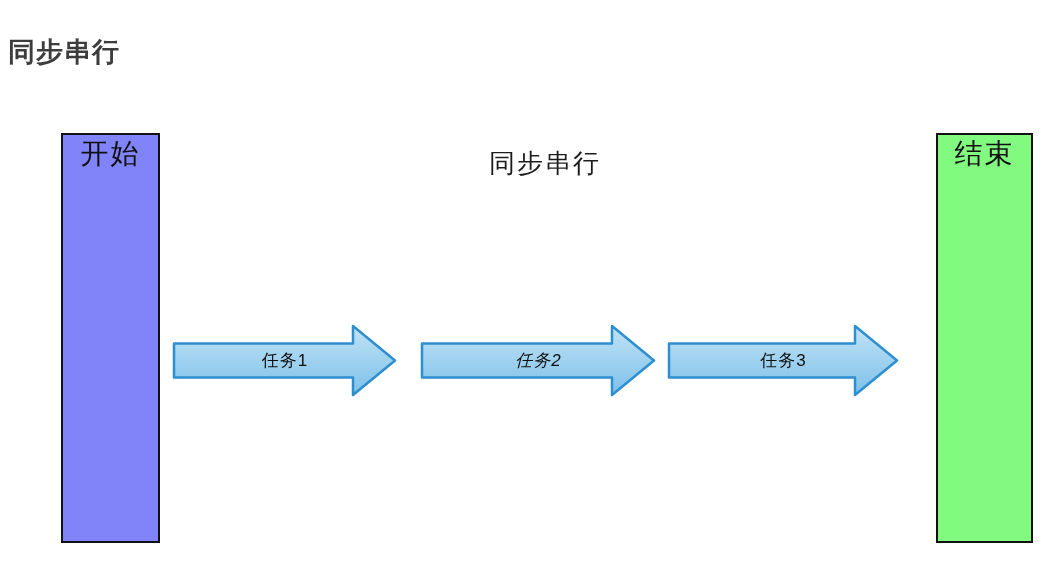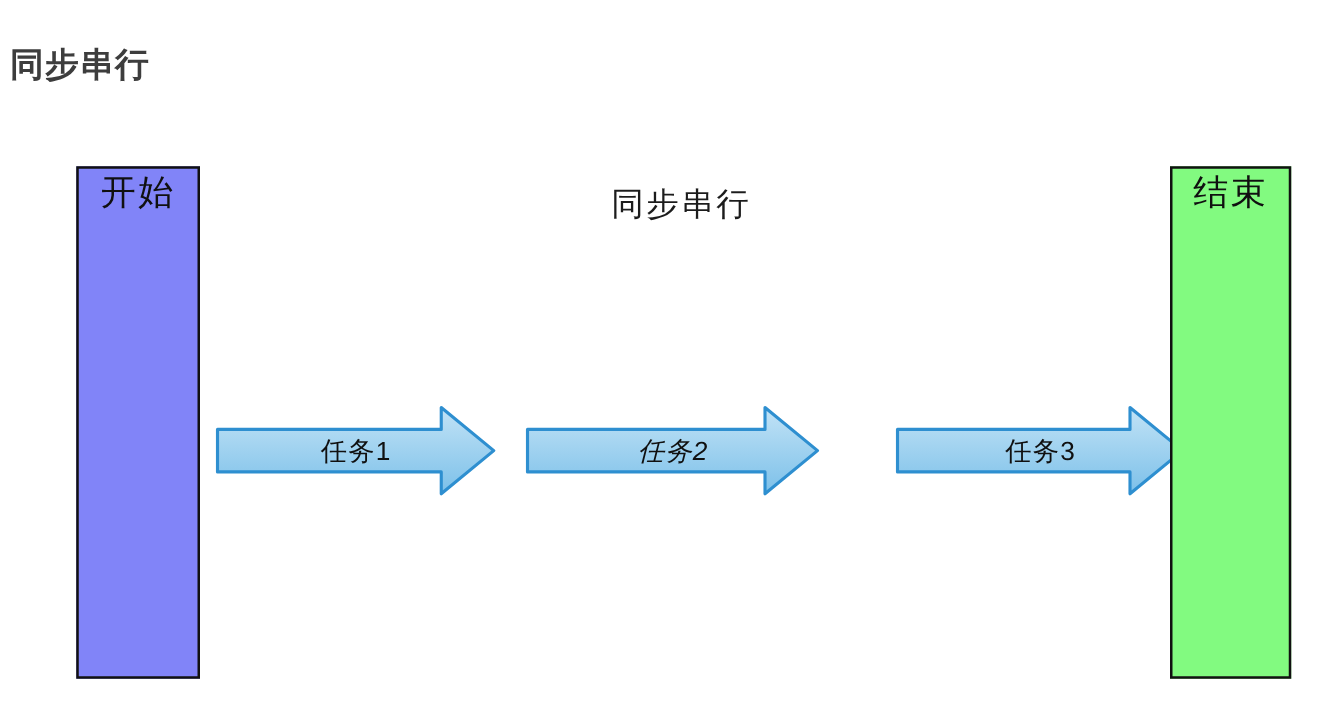--- a/index.html
+++ b/index.html
@@ -73,28 +73,28 @@
   }
   .arrow .arrow-label {
     position: absolute;
     left: 0;
     top: 0;
     width: 100%;
     height: 100%;
     display: flex;
     align-items: center;
     justify-content: center;
-    font-size: 21px;
+    font-size: 17px;
     color: #101010;
     letter-spacing: 1px;
     pointer-events: none;
   }
   .arrow-1 { left: 172px; width: 226px; }
   .arrow-2 { left: 420px; width: 237px; font-style: italic; }
-  .arrow-3 { left: 716px; width: 233px; }
+  .arrow-3 { left: 667px; width: 233px; }
 </style>
 </head>
 <body>
 
 <div class="canvas">
 
   <div class="page-heading">同步串行</div>
 
   <div class="diagram-title">同步串行</div>
 

